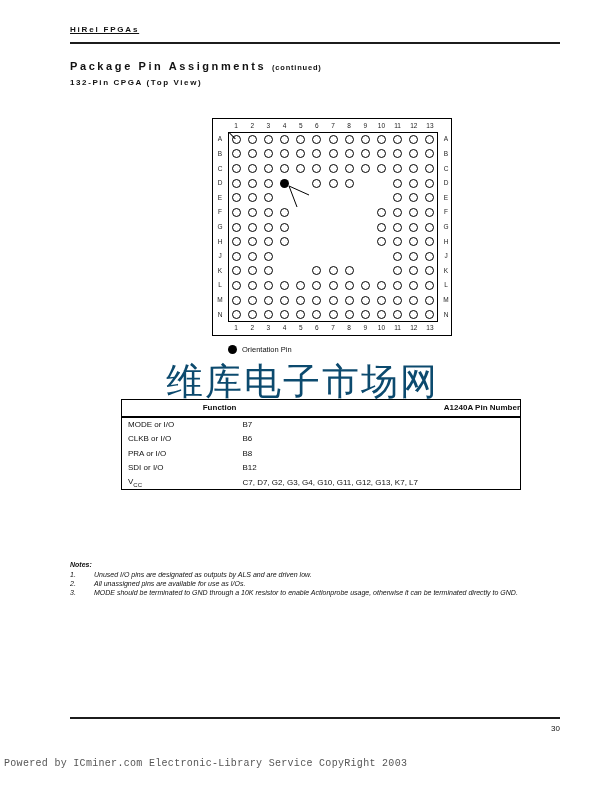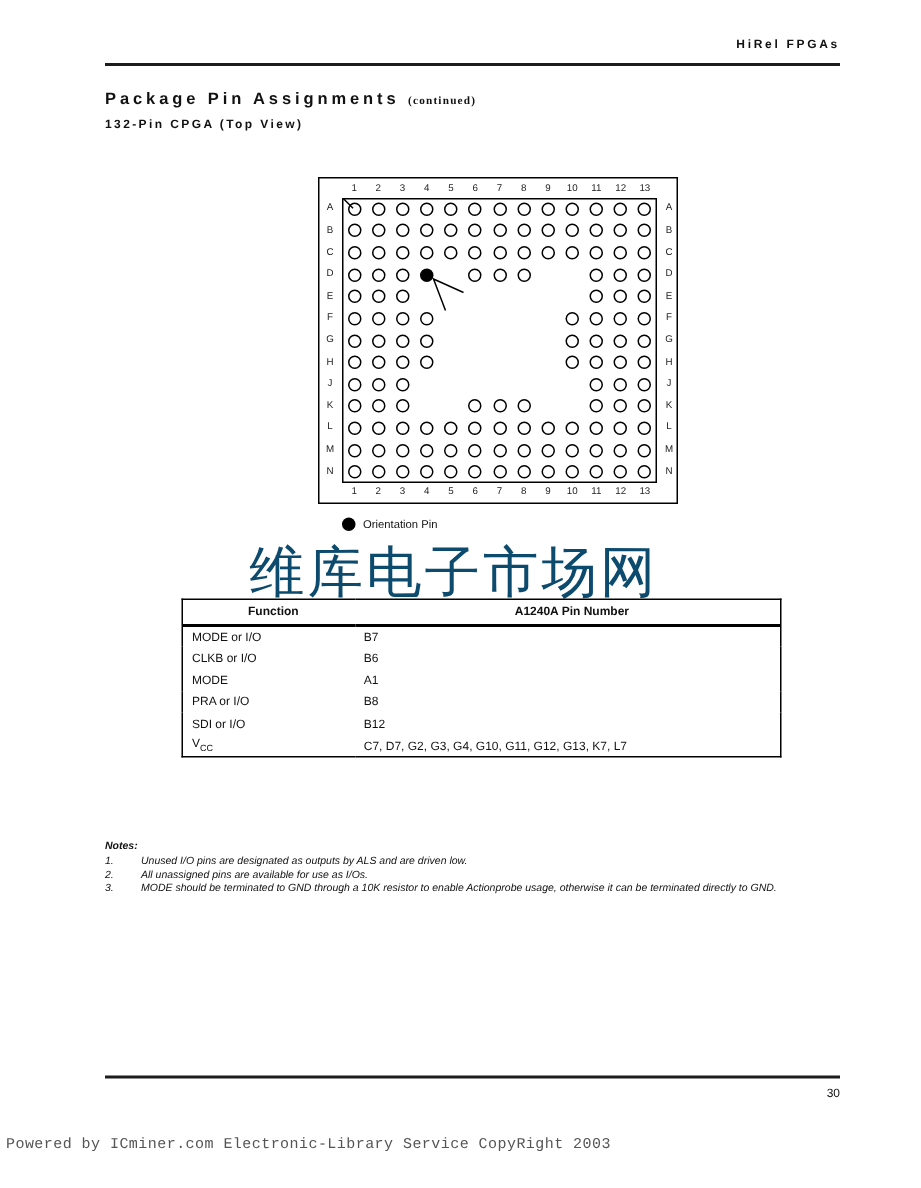--- a/index.html
+++ b/index.html
@@ -1,27 +1,27 @@
 <!DOCTYPE html>
 <html><head>
 <meta charset="utf-8">
 <style>
   * { margin:0; padding:0; box-sizing:border-box; }
   html,body { background:#e8e8e8; }
   .page { position:relative; width:614px; height:792px; background:#ffffff;
           font-family:"Liberation Sans", sans-serif; color:#111; overflow:hidden;
           margin:0 auto; }
 
-  .doc-header { position:absolute; top:25px; left:70px; width:490px; text-align:right;
-                font-size:8px; font-weight:bold; letter-spacing:1.8px; }
+  .doc-header { position:absolute; top:25px; left:70px; width:490px; text-align:left;
+                font-size:8px; font-weight:bold; letter-spacing:1.8px;text-decoration:underline; }
   .top-rule   { position:absolute; top:42px; left:70px; width:490px; height:2px; background:#1c1c1c; }
 
   .title      { position:absolute; top:60px; left:70px; font-size:11px; font-weight:bold;
                 letter-spacing:2.6px; white-space:nowrap; }
-  .title .cont{ font-size:7.5px; letter-spacing:0.8px;font-family:Liberation Serif, serif; }
+  .title .cont{ font-size:7.5px; letter-spacing:0.8px; }
   .subtitle   { position:absolute; top:78px; left:70px; font-size:8px; font-weight:bold;
                 letter-spacing:1.6px; }
 
   
   .diagram     { position:absolute; left:212px; top:118px; width:240px; height:218px;
                  border:1px solid #000; background:#fff; }
   .inner-field { position:absolute; left:15px; top:13px; width:210px; height:190px;
                  border:1px solid #000; z-index:1; }
   .pin-circle  { position:absolute; width:9px; height:9px; border:1px solid #000;
                  border-radius:50%; background:#fff; z-index:2; }
@@ -45,21 +45,21 @@
   .legend-dot  { width:9px; height:9px; background:#000; border-radius:50%; flex:none; }
 
   
   .watermark { position:absolute; left:166px; top:362px; font-size:37px; line-height:40px;
                color:#c9c9c9; letter-spacing:2px; white-space:nowrap; z-index:0;
                font-family:"DejaVu Sans", sans-serif; }
 
   
   .pin-table { position:absolute; left:121px; top:399px; width:400px; z-index:1;
                border-collapse:collapse; font-size:8px; border:1px solid #000; }
-  .pin-table th { text-align:center; font-weight:bold; height:17px; padding:0 0 0 6px;
+  .pin-table th { text-align:right; font-weight:bold; height:17px; padding:0 0 0 6px;
                   border-bottom:2px solid #000; }
   .pin-table td { height:14.7px; padding:0 0 0 6px; vertical-align:middle; }
   .pin-table .col-fn { width:115px; }
   .pin-table sub { font-size:6px; }
 
   
   .notes       { position:absolute; left:70px; top:561px; width:492px; font-size:7px;
                  font-style:italic; z-index:1; }
   .notes-label { font-weight:bold; margin-bottom:2px; }
   .note-item   { display:flex; line-height:9.2px; }
@@ -296,24 +296,20 @@
     <tbody id="pin-table-body">
         <tr>
           <td>MODE or I/O</td>
           <td>B7</td>
         </tr>
         <tr>
           <td>CLKB or I/O</td>
           <td>B6</td>
         </tr>
         <tr>
-          <td>MODE</td>
-          <td>A1</td>
-        </tr>
-        <tr>
           <td>PRA or I/O</td>
           <td>B8</td>
         </tr>
         <tr>
           <td>SDI or I/O</td>
           <td>B12</td>
         </tr>
         <tr>
           <td>V<sub>CC</sub></td>
           <td>C7, D7, G2, G3, G4, G10, G11, G12, G13, K7, L7</td>

